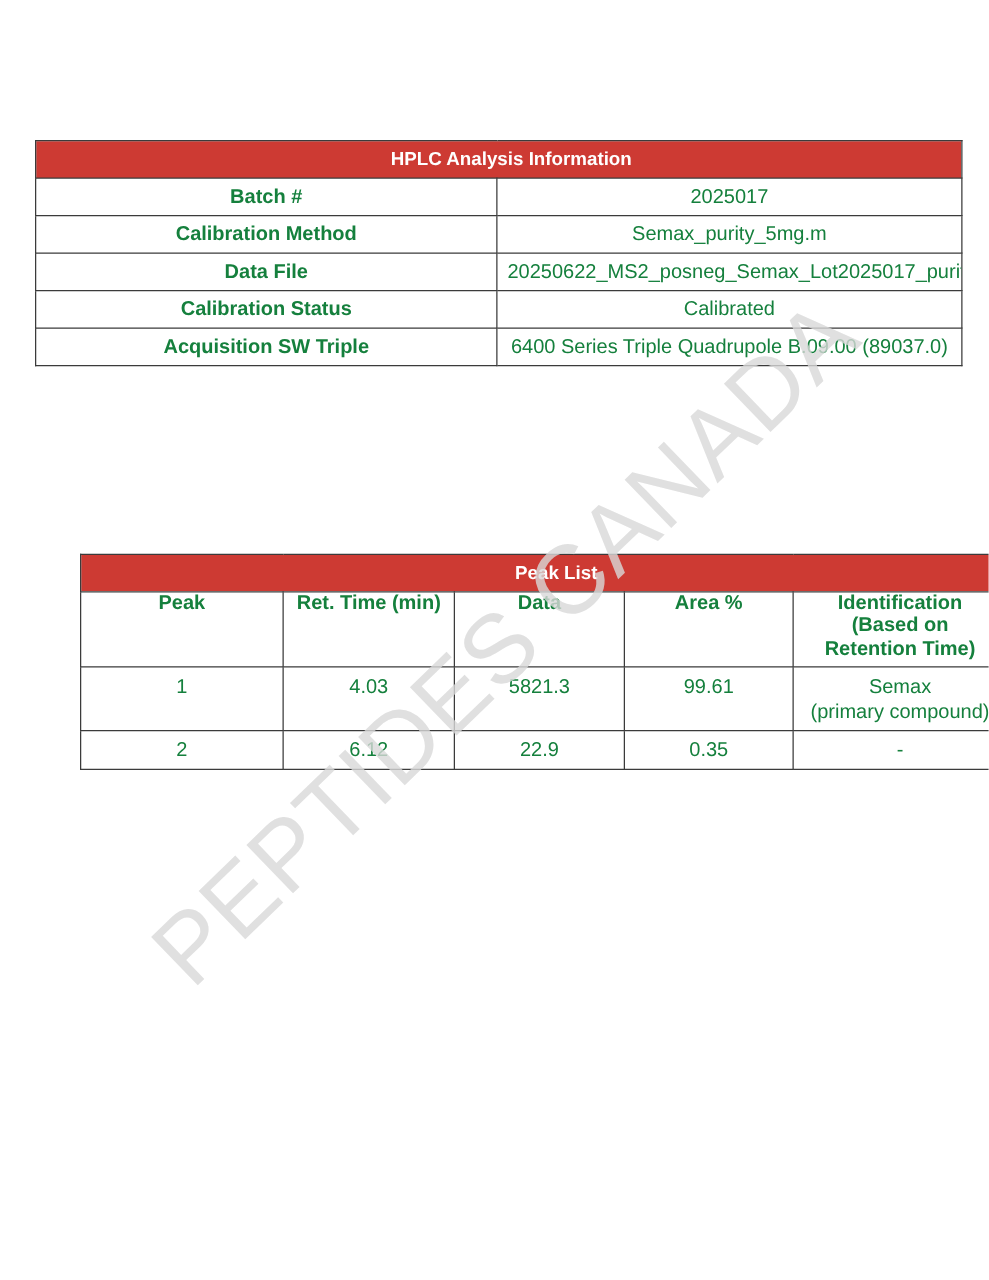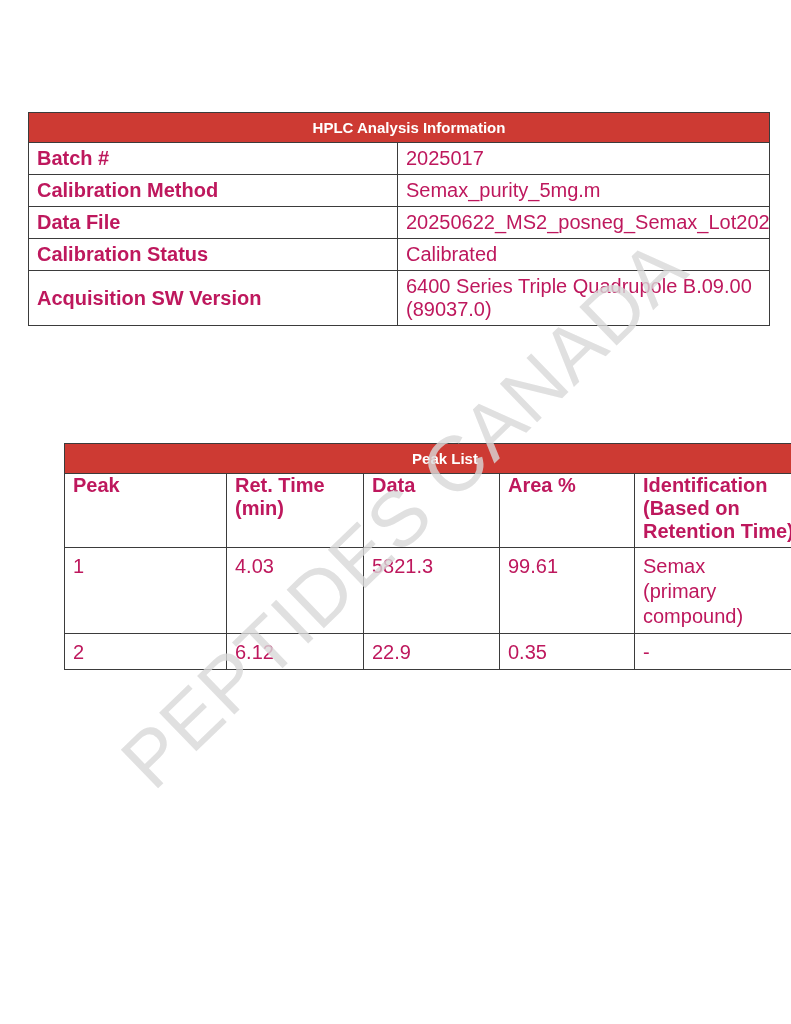--- a/index.html
+++ b/index.html
@@ -14,25 +14,25 @@
     overflow: hidden;
   }
 
   table {
     border-collapse: collapse;
     table-layout: fixed;
     width: 741px;
   }
   td, th {
     border: 1px solid #3b3b3b;
-    font-size: 20px;
-    color: #be185d;
+    font-size: 16px;
+    color: #15803d;
     padding: 4px 8px;
     overflow: hidden;
-    text-align: left;
+    text-align: center;
   }
 
   .title-band {
     background: #cd3a33;
     color: #ffffff;
     font-weight: bold;
     text-align: center;
     height: 30px;
     vertical-align: middle;
     font-size: 15px;
@@ -100,21 +100,21 @@
     </tr>
     <tr>
       <td class="cell label">Data File</td>
       <td class="cell value">20250622_MS2_posneg_Semax_Lot2025017_purity.d</td>
     </tr>
     <tr>
       <td class="cell label">Calibration Status</td>
       <td class="cell value">Calibrated</td>
     </tr>
     <tr>
-      <td class="cell label">Acquisition SW Version</td>
+      <td class="cell label">Acquisition SW Triple</td>
       <td class="cell value">6400 Series Triple Quadrupole B.09.00 (89037.0)</td>
     </tr>
   </tbody>
     </table>
 
   <table class="peak-table">
     <colgroup>
       <col style="width:162px">
       <col style="width:137px">
       <col style="width:136px">

